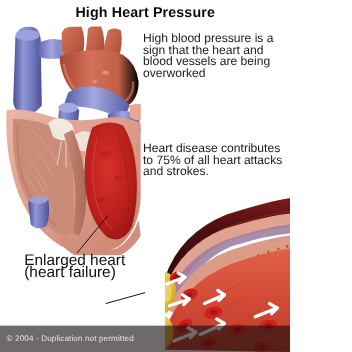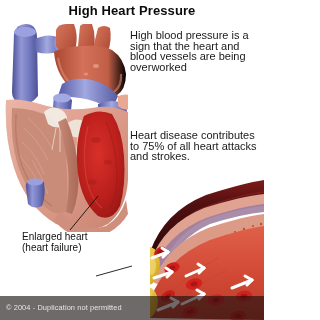--- a/index.html
+++ b/index.html
@@ -25,21 +25,21 @@
     position:absolute;
     left:130px;width:130px;
     font-size:11px;line-height:10.6px;
     color:#1a1a1a;
   }
   #p1{top:30px;}
   #p2{top:96px;}
   #p3{top:130px;}
   .callout{
     position:absolute;
-    font-size:10px;line-height:11px;color:#111111;
+    font-size:14px;line-height:11px;color:#111111;
     white-space:pre;
   }
   #c-heart{left:22px;top:231px;}
   #c-athero{left:16px;top:272px;}
   .footer-bar{
     position:absolute;left:0;top:296px;width:264px;height:24px;
     background:rgba(22,14,14,0.62);
   }
   .footer-text{
     position:absolute;left:6px;top:303px;

